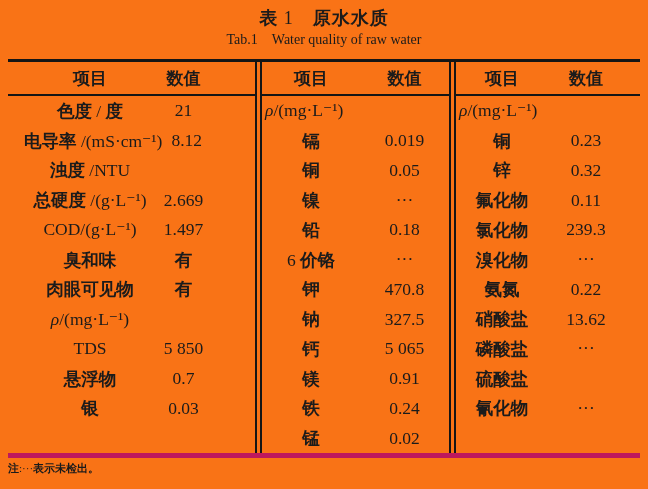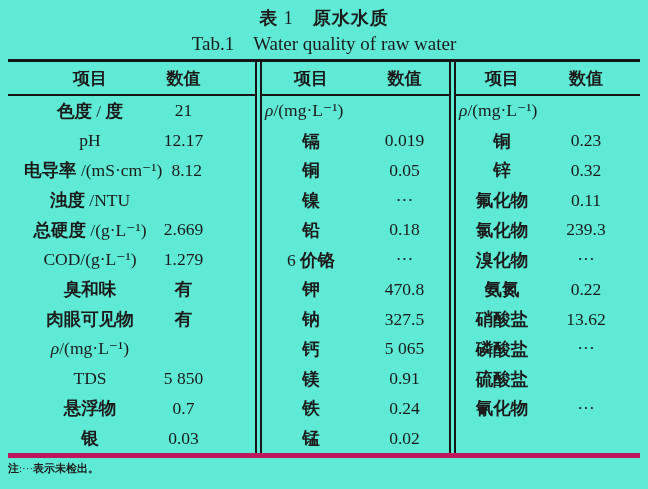--- a/index.html
+++ b/index.html
@@ -1,29 +1,29 @@
 <!DOCTYPE html>
 <html><head>
 <meta charset="utf-8">
 <style>
   html,body{margin:0;padding:0;background:#ffffff;}
   .page{
-    position:relative;width:648px;height:489px;background:#5eead4;
+    position:relative;width:648px;height:489px;background:#f97316;
     font-family:"Liberation Serif","DejaVu Serif",serif;color:#1b1b1b;
     overflow:hidden;
   }
   .cjk{font-family:"Liberation Sans","DejaVu Sans",sans-serif;font-weight:700;}
   i.rho{font-style:italic;}
   .title-zh{
     position:absolute;top:6px;left:0;width:100%;text-align:center;
     font-size:18px;letter-spacing:1px;
   }
   .title-en{
     position:absolute;top:31px;left:0;width:100%;text-align:center;
-    font-size:19px;
+    font-size:14px;
   }
   .table{
     position:absolute;left:8px;top:59px;width:632px;
     border-top:3px solid #151515;border-bottom:5px solid #be185d;
     display:flex;box-sizing:border-box;
   }
   .section{box-sizing:border-box;}
   .section.s0{width:247px;}
   .section.s1{width:194px;border-left:7px double #151515;}
   .section.s2{width:191px;border-left:7px double #151515;}
@@ -60,37 +60,33 @@
       <div class="hrow">
         <span class="hcell hitem"><span class="cjk">项目</span></span>
         <span class="hcell hval"><span class="cjk">数值</span></span>
       </div>
       <div class="rows">
           <div class="row">
     <span class="cell item"><span class="cjk">色度</span> / <span class="cjk">度</span></span>
     <span class="cell value">21</span>
   </div>
           <div class="row">
-    <span class="cell item">pH</span>
-    <span class="cell value">12.17</span>
-  </div>
-          <div class="row">
     <span class="cell item"><span class="cjk">电导率</span> /(mS·cm⁻¹)</span>
     <span class="cell value">8.12</span>
   </div>
           <div class="row">
     <span class="cell item"><span class="cjk">浊度</span> /NTU</span>
   </div>
           <div class="row">
     <span class="cell item"><span class="cjk">总硬度</span> /(g·L⁻¹)</span>
     <span class="cell value">2.669</span>
   </div>
           <div class="row">
     <span class="cell item">COD/(g·L⁻¹)</span>
-    <span class="cell value">1.279</span>
+    <span class="cell value">1.497</span>
   </div>
           <div class="row">
     <span class="cell item"><span class="cjk">臭和味</span></span>
     <span class="cell value"><span class="cjk">有</span></span>
   </div>
           <div class="row">
     <span class="cell item"><span class="cjk">肉眼可见物</span></span>
     <span class="cell value"><span class="cjk">有</span></span>
   </div>
           <div class="row">

